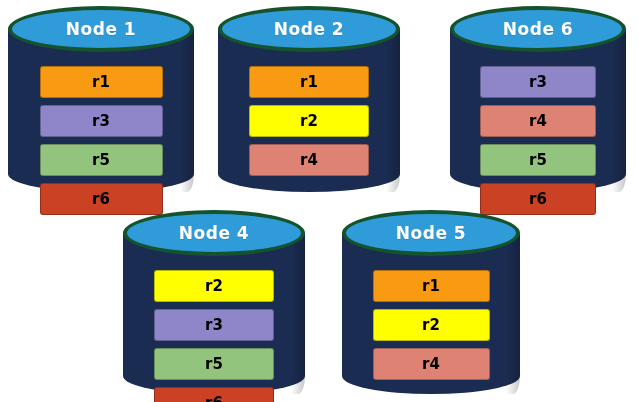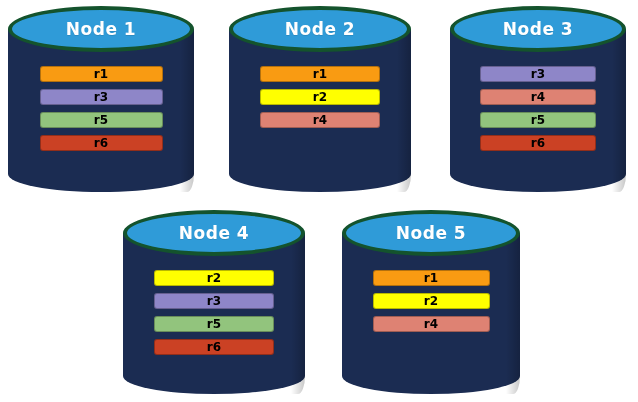--- a/index.html
+++ b/index.html
@@ -77,27 +77,27 @@
     position: absolute;
     left: 0;
     right: 0;
     display: flex;
     flex-direction: column;
     align-items: center;
   }
 
   .record {
     box-sizing: border-box;
-    height: 16px;
+    height: 32px;
     border-radius: 3px;
     display: flex;
     align-items: center;
     justify-content: center;
     color: #000000;
-    font-size: 12px;
+    font-size: 15px;
     font-weight: bold;
     line-height: 1;
   }
 </style>
 </head>
 <body>
 
 <div id="stage">
     <div class="node" style="left: 8px; top: 6px; width: 186px; height: 186px;">
       <div class="cyl-body" style="top: 23px; height: 163px;">
@@ -106,39 +106,39 @@
       <div class="cyl-top" style="height: 46px;">
         <div class="node-title">Node  1</div>
       </div>
       <div class="records" style="top: 60px; gap: 7px;">
         <div class="record" style="width: 123px; background: rgb(249, 155, 18); border: 1px solid rgba(0, 0, 0, 0.28);">r1</div>
         <div class="record" style="width: 123px; background: rgb(142, 134, 200); border: 1px solid rgba(0, 0, 0, 0.28);">r3</div>
         <div class="record" style="width: 123px; background: rgb(146, 196, 125); border: 1px solid rgba(0, 0, 0, 0.28);">r5</div>
         <div class="record" style="width: 123px; background: rgb(203, 65, 36); border: 1px solid rgba(0, 0, 0, 0.28);">r6</div>
       </div>
     </div>
-    <div class="node" style="left: 229px; top: 6px; width: 182px; height: 186px;">
+    <div class="node" style="left: 218px; top: 6px; width: 182px; height: 186px;">
       <div class="cyl-body" style="top: 23px; height: 163px;">
         <div class="cyl-shade"></div>
       </div>
       <div class="cyl-top" style="height: 46px;">
         <div class="node-title">Node  2</div>
       </div>
       <div class="records" style="top: 60px; gap: 7px;">
         <div class="record" style="width: 120px; background: rgb(249, 155, 18); border: 1px solid rgba(0, 0, 0, 0.28);">r1</div>
         <div class="record" style="width: 120px; background: rgb(255, 255, 0); border: 1px solid rgba(0, 0, 0, 0.28);">r2</div>
         <div class="record" style="width: 120px; background: rgb(222, 130, 115); border: 1px solid rgba(0, 0, 0, 0.28);">r4</div>
       </div>
     </div>
     <div class="node" style="left: 450px; top: 6px; width: 176px; height: 186px;">
       <div class="cyl-body" style="top: 23px; height: 163px;">
         <div class="cyl-shade"></div>
       </div>
       <div class="cyl-top" style="height: 46px;">
-        <div class="node-title">Node  3</div>
+        <div class="node-title">Node  6</div>
       </div>
       <div class="records" style="top: 60px; gap: 7px;">
         <div class="record" style="width: 116px; background: rgb(142, 134, 200); border: 1px solid rgba(0, 0, 0, 0.28);">r3</div>
         <div class="record" style="width: 116px; background: rgb(222, 130, 115); border: 1px solid rgba(0, 0, 0, 0.28);">r4</div>
         <div class="record" style="width: 116px; background: rgb(146, 196, 125); border: 1px solid rgba(0, 0, 0, 0.28);">r5</div>
         <div class="record" style="width: 116px; background: rgb(203, 65, 36); border: 1px solid rgba(0, 0, 0, 0.28);">r6</div>
       </div>
     </div>
     <div class="node" style="left: 123px; top: 210px; width: 182px; height: 184px;">
       <div class="cyl-body" style="top: 23px; height: 161px;">

